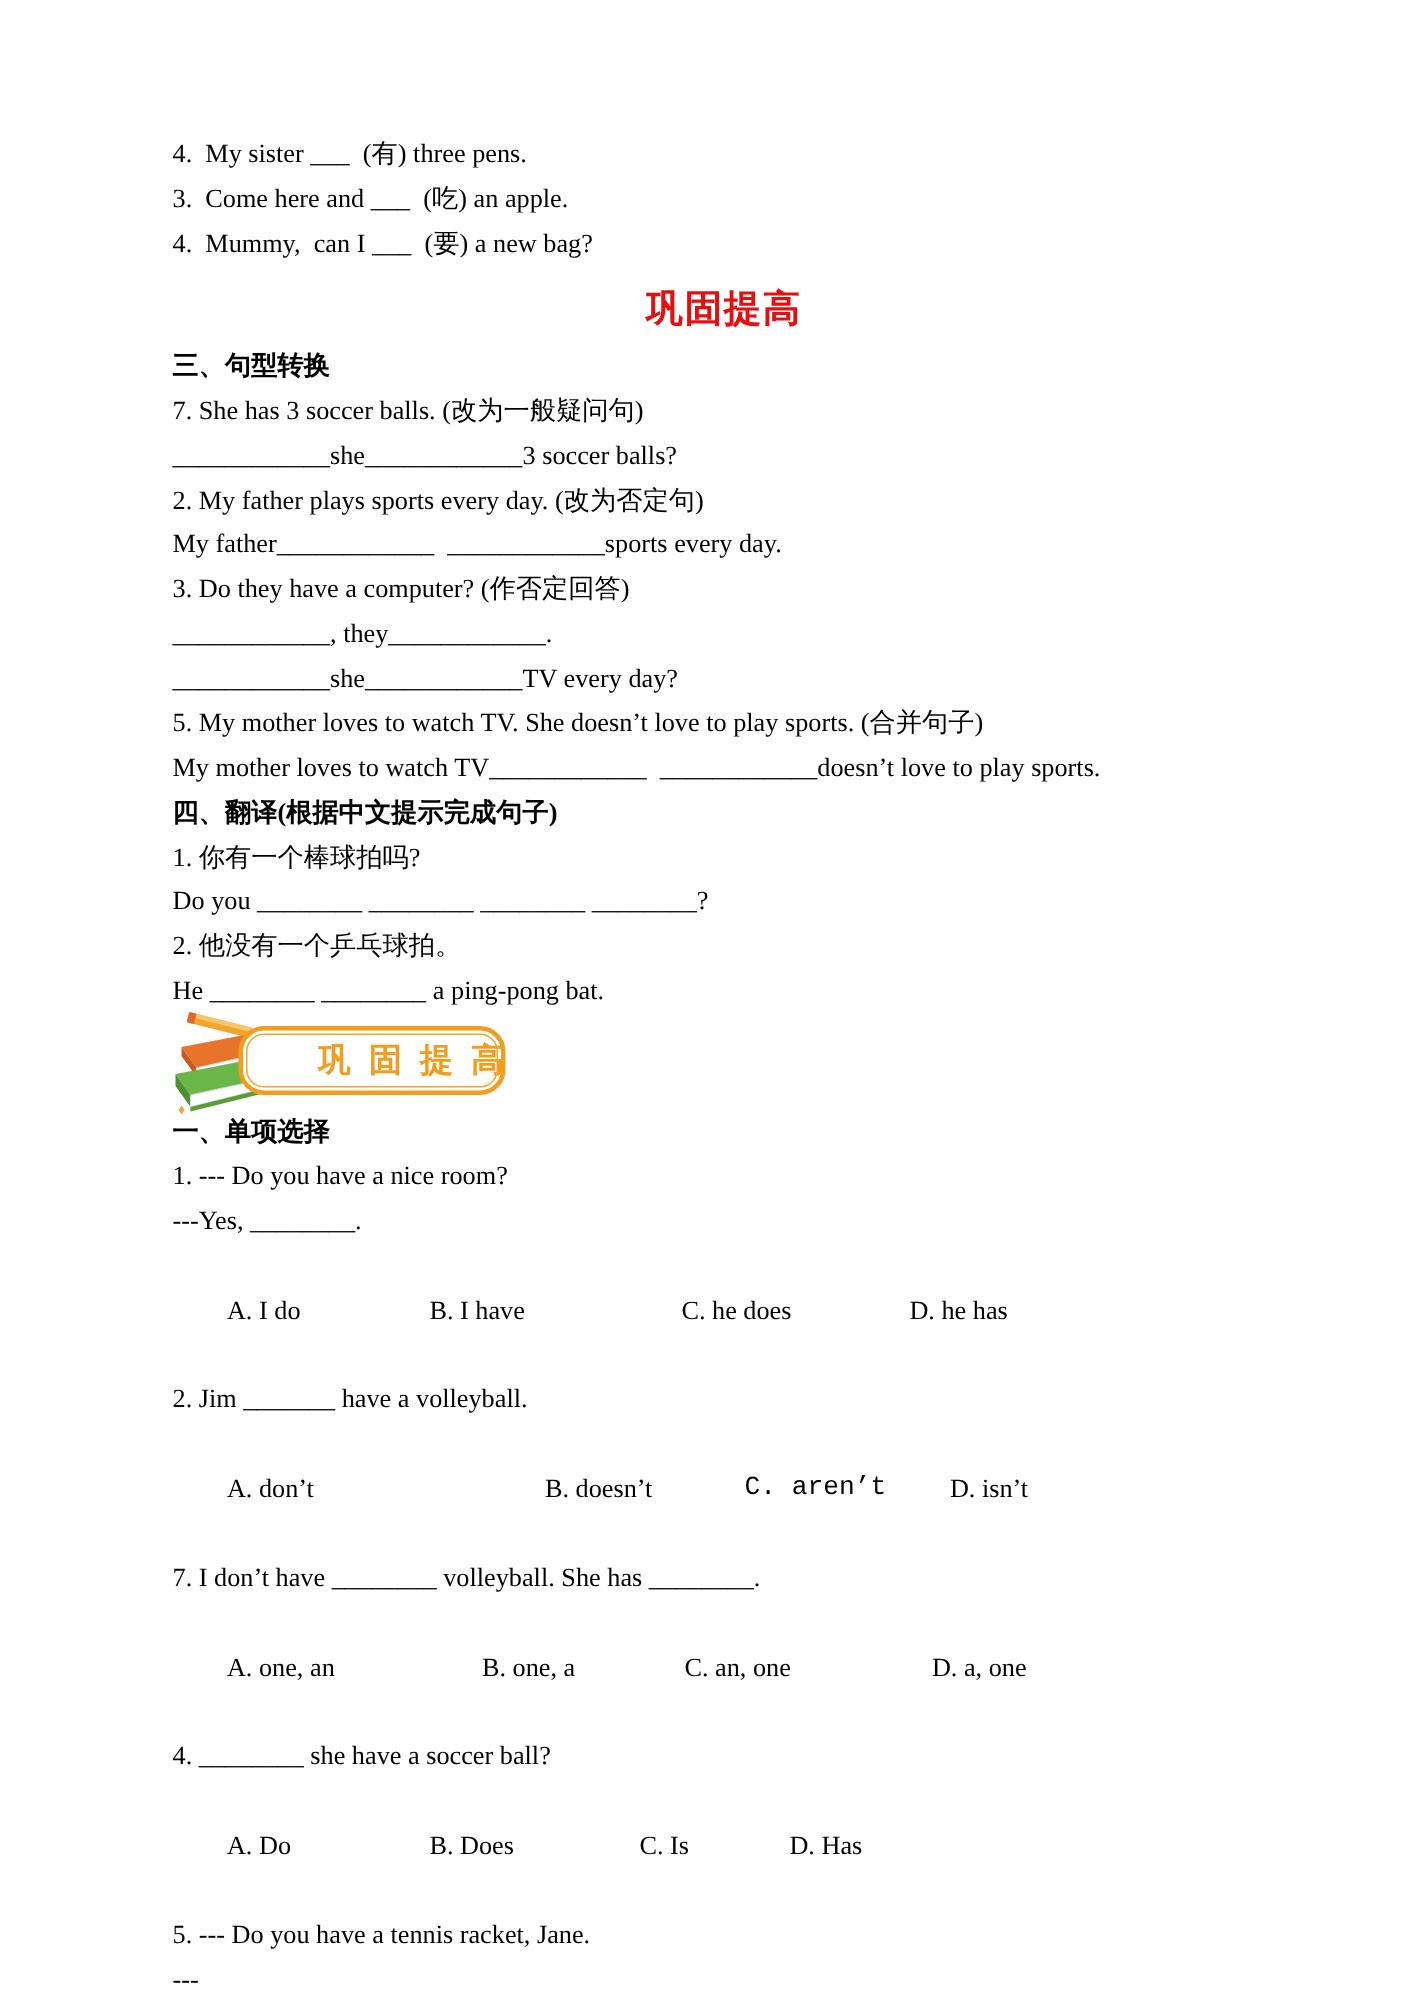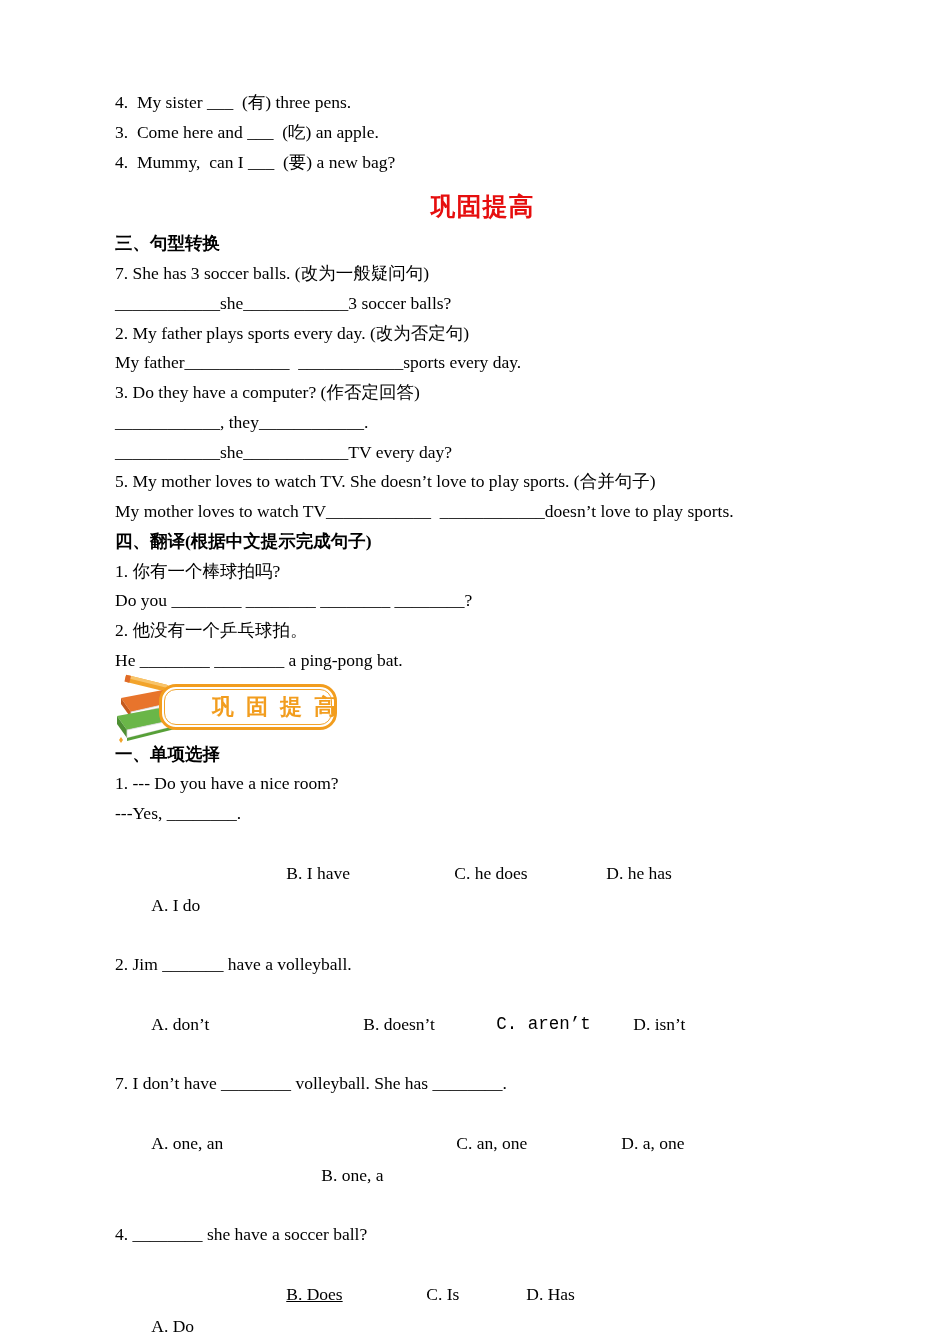--- a/index.html
+++ b/index.html
@@ -38,28 +38,28 @@
     color: #e60e0e;
     letter-spacing: 1px;
   }
   
   .opts { padding-left: 10px; }
   .opts .o {
     display: inline-block;
     white-space: pre;
     vertical-align: top;
   }
-  .w135 { width: 135px; margin-top: 32px; }
+  .w135 { width: 135px; }
   .w168 { width: 168px; }
   .w152 { width: 152px; }
   .w170 { width: 170px; }
   .w133 { width: 133px; margin-left: 42px; }
   .w137 { width: 137px; font-family: Liberation Mono, monospace; }
   .w165 { width: 165px; }
-  .w140 { width: 140px; text-decoration: underline; }
+  .w140 { width: 140px; }
   .w100 { width: 100px; }
   
   .badge-wrap {
     position: relative;
     height: 62px;
     margin: 2px 0 0 -4px;
   }
   .badge-pill {
     position: absolute;
     left: 48px;

